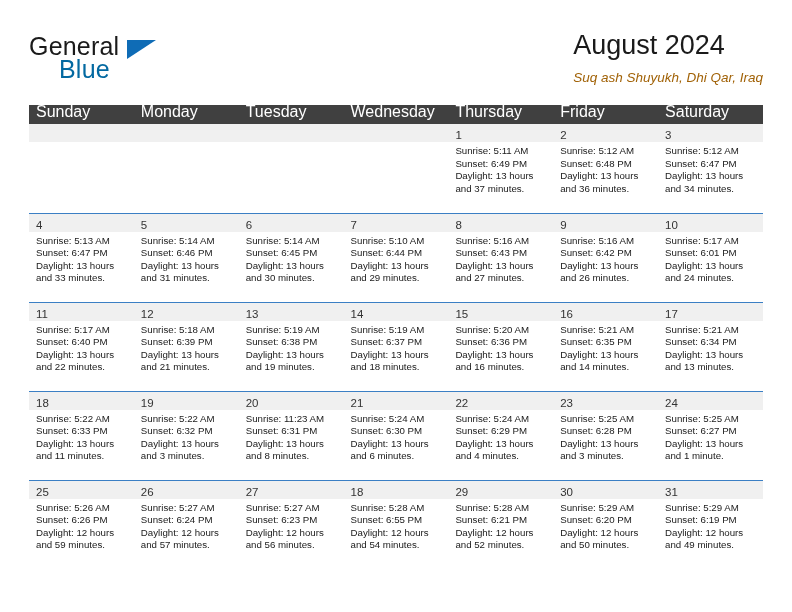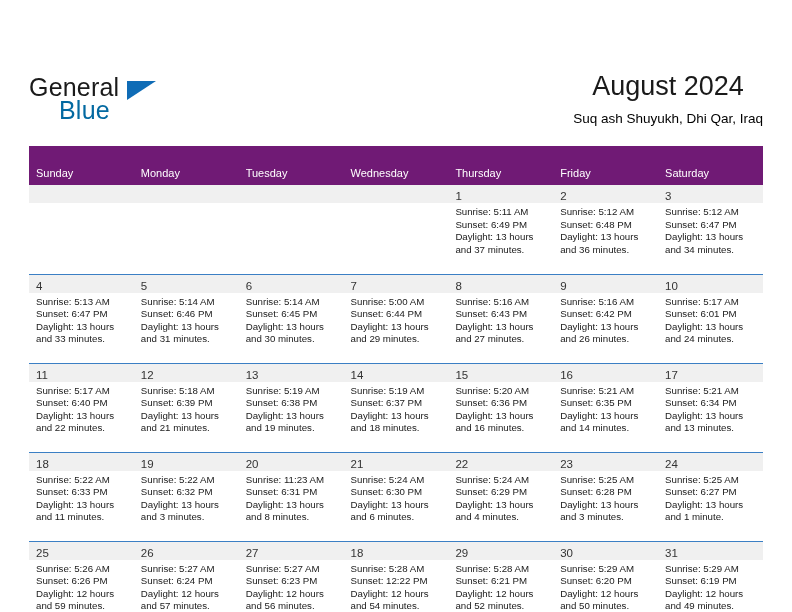--- a/index.html
+++ b/index.html
@@ -13,21 +13,20 @@
     font-family: "Liberation Sans", sans-serif;
     color: #000000;
     overflow: hidden;
   }
 
   .page {
     position: relative;
     width: 792px;
     height: 448px;
     box-sizing: border-box;
-    margin-top: 41px;
   }
 
   
   .header {
     position: absolute;
     left: 29px;
     top: 28px;
     right: 29px;
     height: 68px;
   }
@@ -66,54 +65,55 @@
     width: 0;
     height: 0;
     border-left: 29px solid #0f6cb6;
     border-bottom: 19px solid transparent;
   }
 
   .title-block {
     position: absolute;
     right: 0;
     top: 0;
-    text-align: center;
+    text-align: left;
   }
   .month-title {
     font-size: 27px;
     font-weight: 400;
     color: #1a1a1a;
     line-height: 34px;
     white-space: nowrap;
   }
   .location-title {
     font-size: 13.5px;
     font-weight: 400;
-    color: #000000;
+    color: #a16207;
     line-height: 20px;
     margin-top: 6px;
     white-space: nowrap;
+    font-style: italic;
   }
 
   
   .calendar {
     position: absolute;
     left: 29px;
     top: 105px;
     width: 734px;
     border-collapse: collapse;
     table-layout: fixed;
   }
   .calendar th {
-    background: #701a75;
+    background: #404040;
     color: #ffffff;
-    font-size: 11px;
+    font-size: 16px;
     font-weight: 400;
     text-align: left;
-    padding: 20px 0 5px 7px;
+    padding: 0 0 5px 7px;
     line-height: 14px;
     border: none;
   }
   .calendar td {
     vertical-align: top;
     padding: 0;
     border: none;
     border-top: 1.5px solid #3b7fc4;
     height: 89px;
     box-sizing: border-box;
@@ -273,21 +273,21 @@
                 <div class="cell-line">Sunset: 6:45 PM</div>
                 <div class="cell-line">Daylight: 13 hours</div>
                 <div class="cell-line">and 30 minutes.</div>
               </div>
             </div>
           </td>
           <td>
             <div class="cell-inner">
               <div class="daynum-strip"><span class="daynum">7</span></div>
               <div class="cell-body">
-                <div class="cell-line">Sunrise: 5:00 AM</div>
+                <div class="cell-line">Sunrise: 5:10 AM</div>
                 <div class="cell-line">Sunset: 6:44 PM</div>
                 <div class="cell-line">Daylight: 13 hours</div>
                 <div class="cell-line">and 29 minutes.</div>
               </div>
             </div>
           </td>
           <td>
             <div class="cell-inner">
               <div class="daynum-strip"><span class="daynum">8</span></div>
               <div class="cell-body">
@@ -511,21 +511,21 @@
                 <div class="cell-line">Daylight: 12 hours</div>
                 <div class="cell-line">and 56 minutes.</div>
               </div>
             </div>
           </td>
           <td>
             <div class="cell-inner">
               <div class="daynum-strip"><span class="daynum">18</span></div>
               <div class="cell-body">
                 <div class="cell-line">Sunrise: 5:28 AM</div>
-                <div class="cell-line">Sunset: 12:22 PM</div>
+                <div class="cell-line">Sunset: 6:55 PM</div>
                 <div class="cell-line">Daylight: 12 hours</div>
                 <div class="cell-line">and 54 minutes.</div>
               </div>
             </div>
           </td>
           <td>
             <div class="cell-inner">
               <div class="daynum-strip"><span class="daynum">29</span></div>
               <div class="cell-body">
                 <div class="cell-line">Sunrise: 5:28 AM</div>

